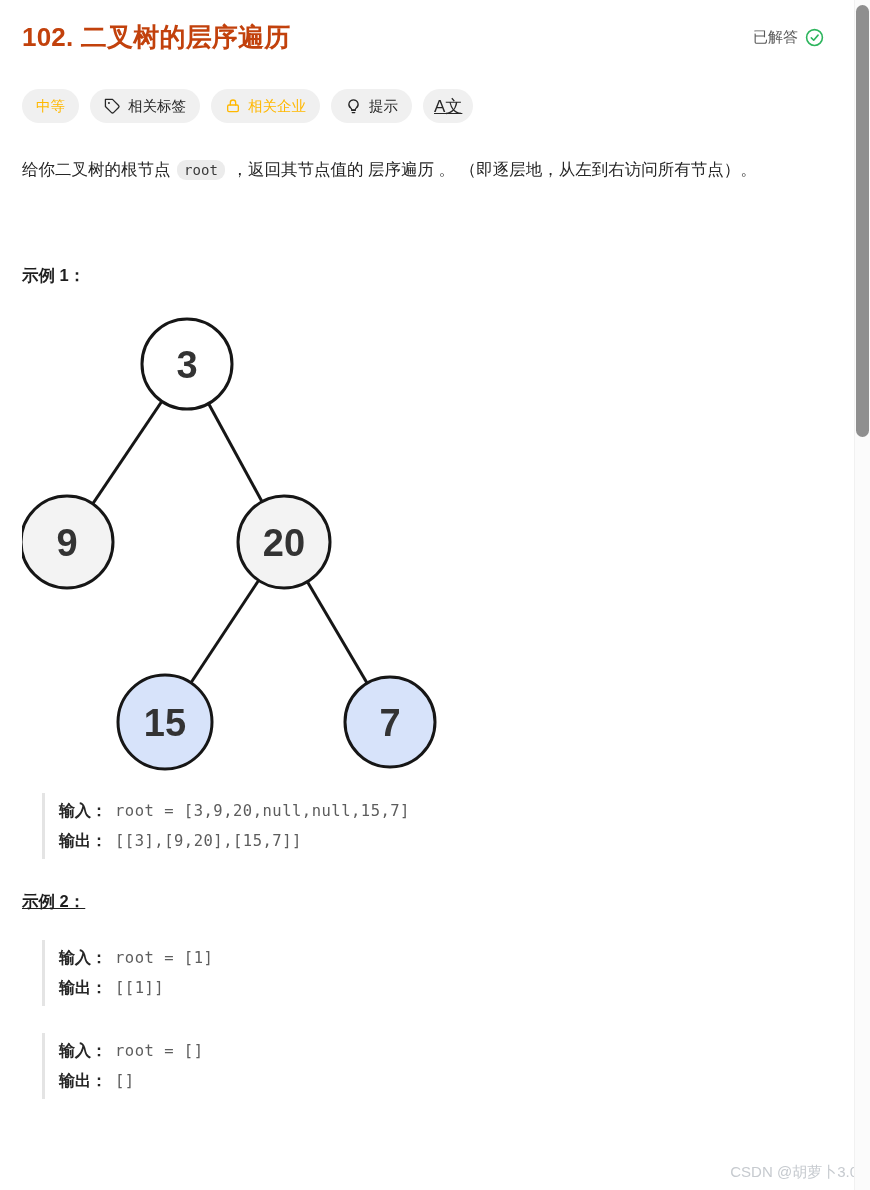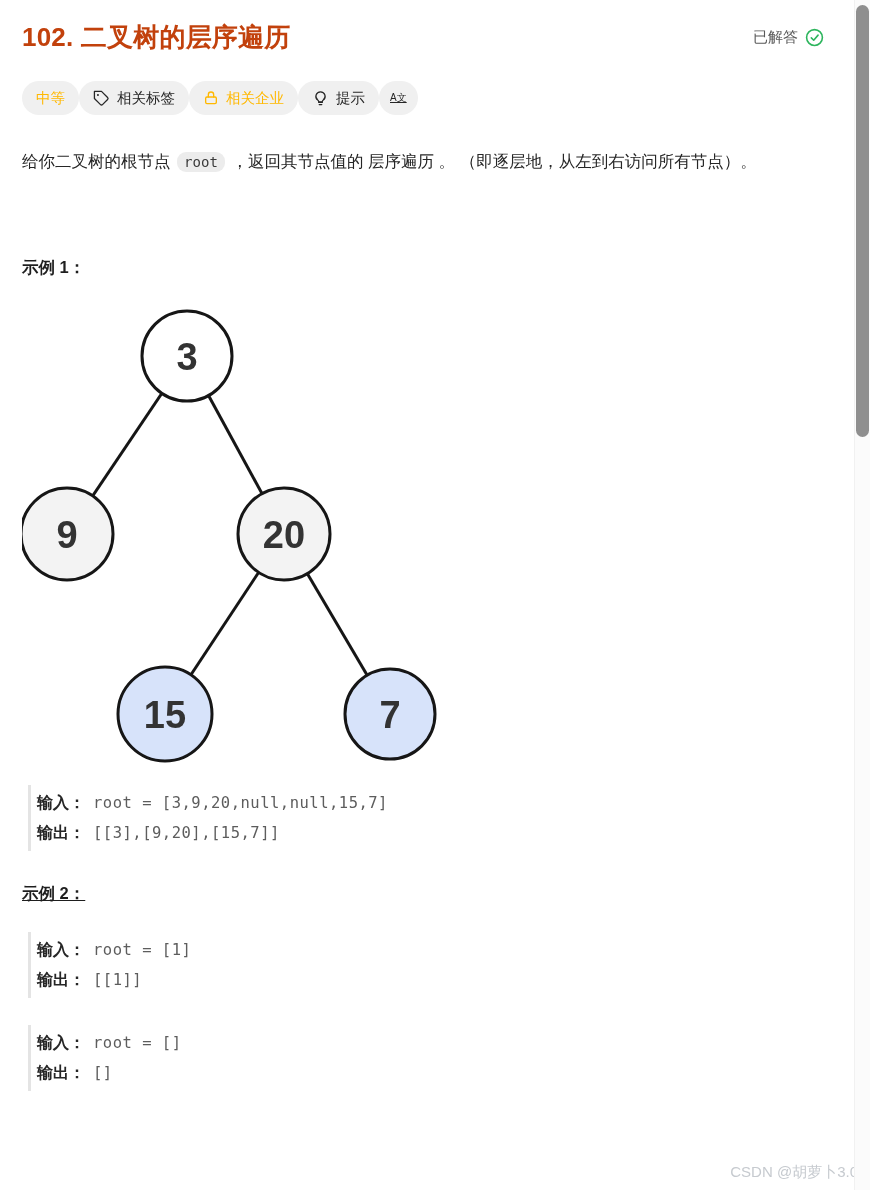--- a/index.html
+++ b/index.html
@@ -12,29 +12,29 @@
   }
   .content { padding: 20px 46px 0 22px; }
 
   
   .header-row { display: flex; justify-content: space-between; align-items: center; }
   .page-title { font-size: 26px; font-weight: 700; color: #c2410c; letter-spacing: 0.2px; }
   .solved { display: flex; align-items: center; gap: 7px; font-size: 15px; color: #595959; cursor: pointer; }
   .solved svg { display: block; }
 
   
-  .pills { display: flex; align-items: flex-end; gap: 0; margin-top: 26px; }
+  .pills { display: flex; align-items: flex-end; gap: 11px; margin-top: 34px; }
   .pill {
     height: 34px; display: inline-flex; align-items: center; gap: 7px;
     background: #f0f0f0; border-radius: 17px; padding: 0 14px;
     font-size: 14.5px; color: #262626; cursor: pointer; white-space: nowrap;
   }
   .pill svg { display: block; }
   .pill.yellow { color: #ffb800; }
-  .pill-a { font-size: 10px; padding: 0 11px; text-decoration: underline; }
+  .pill-a { font-size: 17px; padding: 0 11px; text-decoration: underline; }
 
   
   .description { margin-top: 30px; font-size: 16.5px; line-height: 33px; max-width: 800px; color: #262626; }
   .inline-code {
     font-family: "DejaVu Sans Mono", "Liberation Mono", monospace;
     font-size: 14px; background: #ececec; border-radius: 9px;
     padding: 2px 7px; color: #3a3a3a; margin: 12px 2px;
   }
   .bold-term { font-weight: 400; }
 
@@ -43,23 +43,23 @@
   .heading-1 { margin-top: 78px; }
   .heading-2 { margin-top: 32px; text-decoration: underline; }
   .heading-3 { margin-top: 28px; }
 
   
   .tree-wrap { margin-top: 26px; }
   .tree-wrap svg { display: block; }
 
   
   .example-block {
-    margin-top: 18px; margin-left: 6px;
+    margin-top: 18px; margin-left: 20px;
     border-left: 3px solid #e4e4e4;
-    padding: 3px 0 3px 6px;
+    padding: 3px 0 3px 14px;
   }
   .example-block.mt { margin-top: 27px; }
   .io-line { line-height: 30px; white-space: nowrap; }
   .io-label { font-size: 16px; font-weight: 700; color: #262626; margin-right: 8px; }
   .io-code {
     font-family: "DejaVu Sans Mono", "Liberation Mono", monospace;
     font-size: 15.5px; color: #5d5d5d; letter-spacing: 0.5px;
   }
 
   

